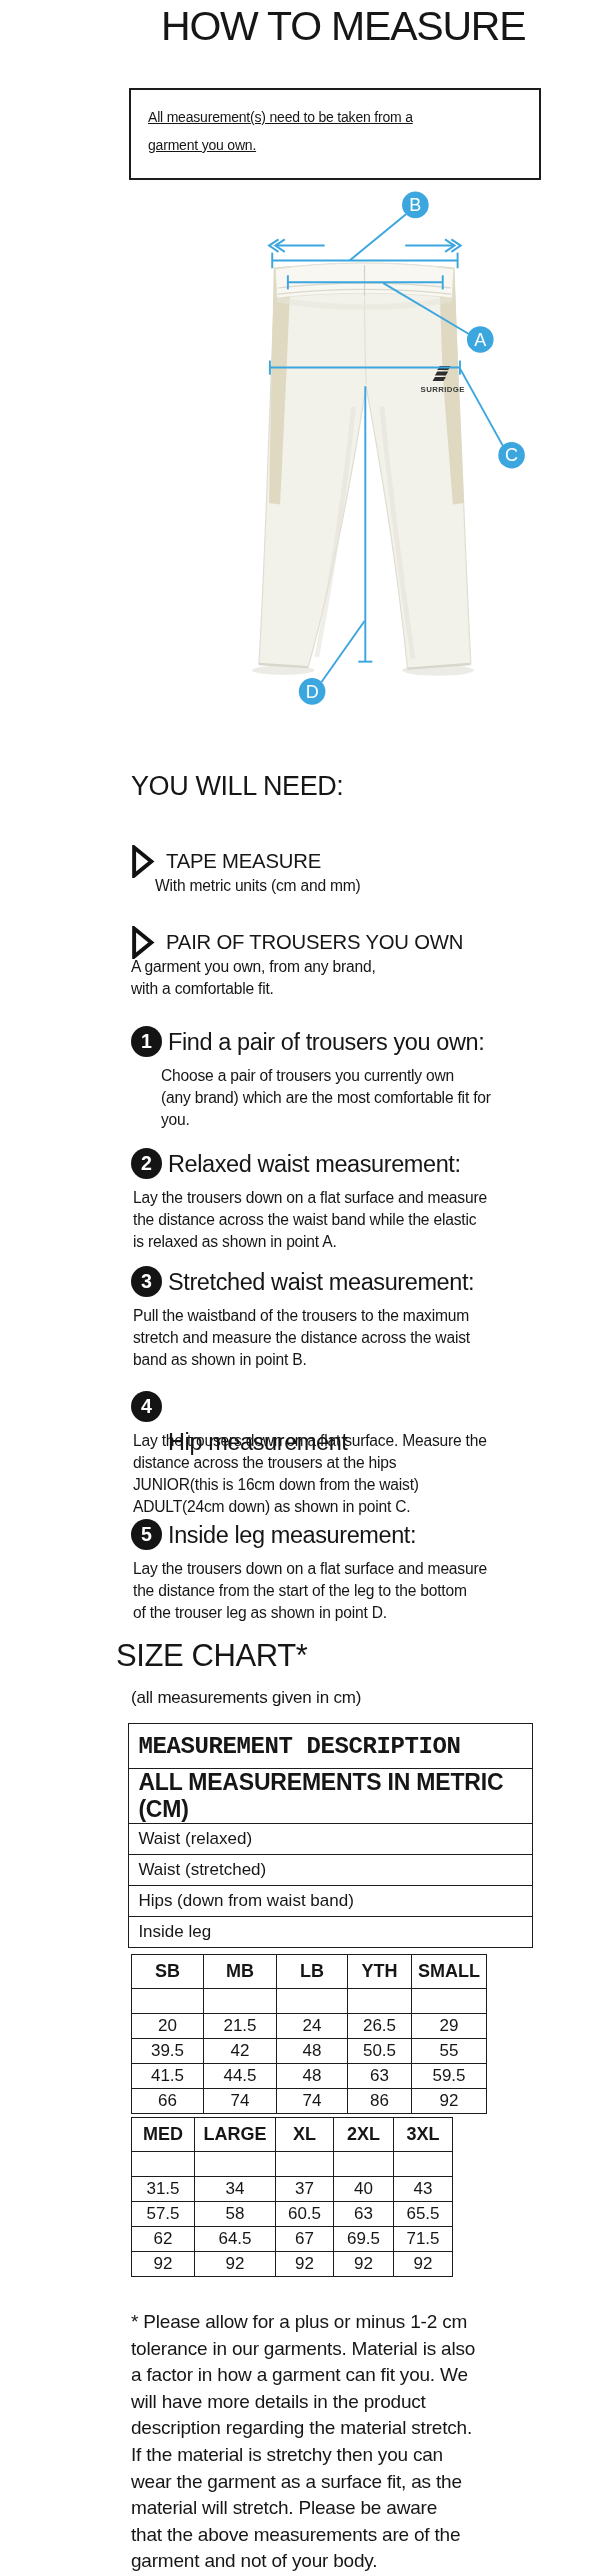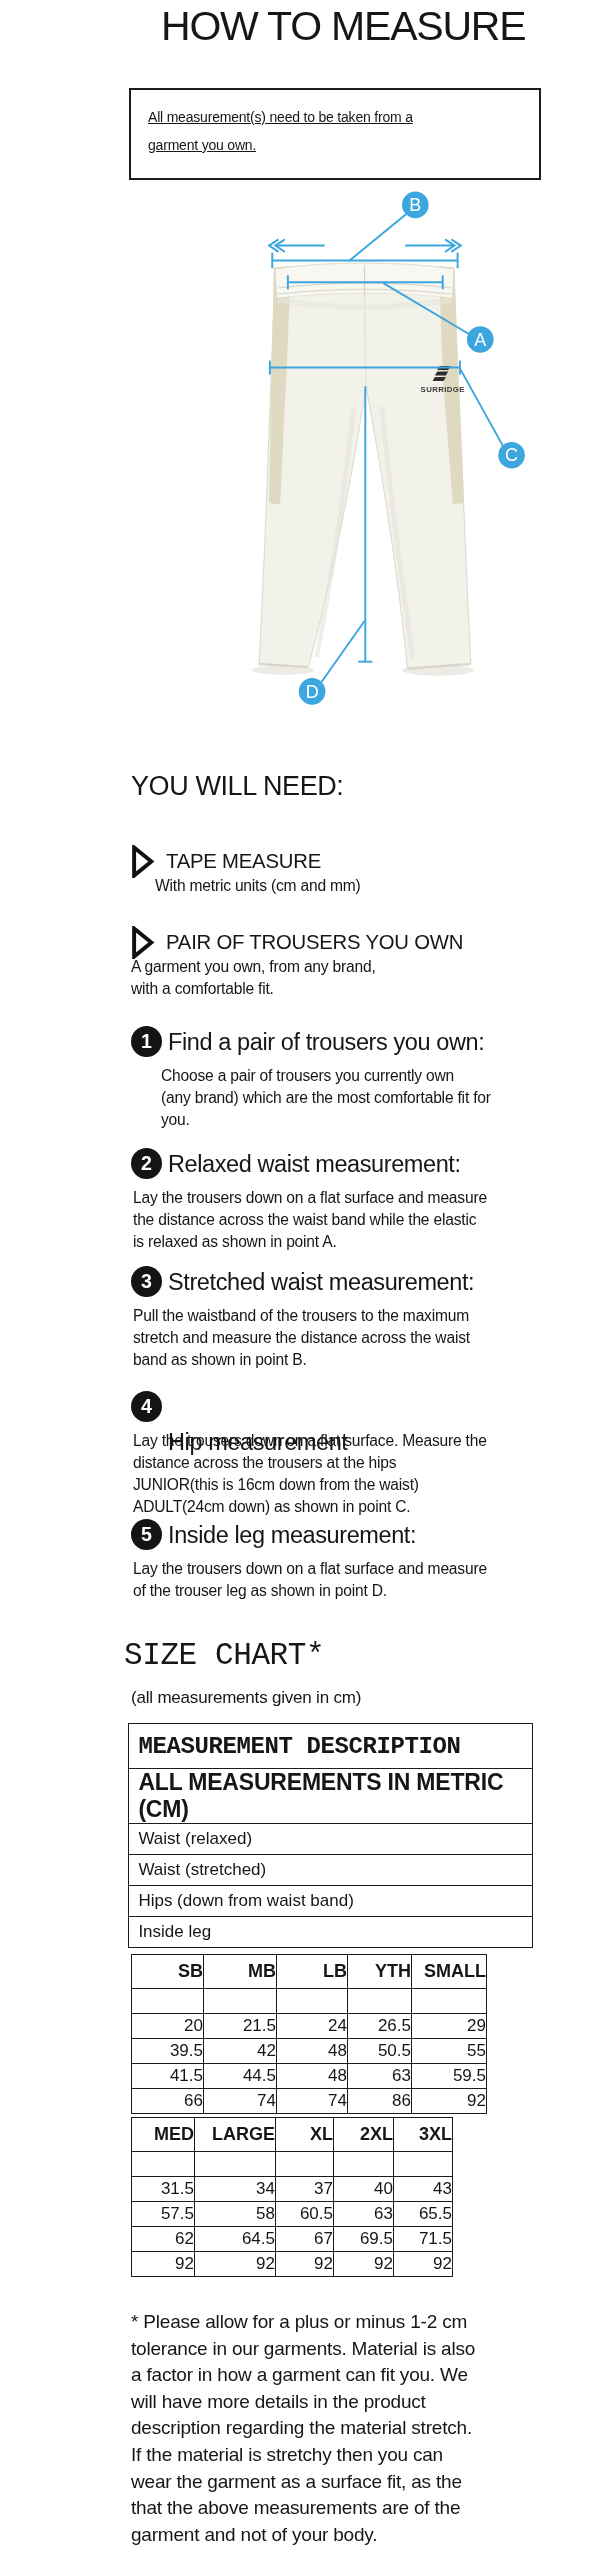--- a/index.html
+++ b/index.html
@@ -27,21 +27,21 @@
 
   .subtitle{font-size:17px;letter-spacing:-0.2px;}
 
   table{border-collapse:collapse;table-layout:fixed;background:#fff;}
   .desc-table{left:128px;top:1723px;width:405px;}
   .desc-table td{border:1.6px solid #1c1c1c;padding:0 0 0 9.4px;vertical-align:middle;}
   .desc-table .hd{height:44px;font-size:24px;font-weight:700;letter-spacing:-0.4px;font-family:Liberation Mono, monospace;}
   .desc-table .sub{height:34px;font-size:23px;font-weight:700;letter-spacing:-0.2px;}
   .desc-table .row{height:30px;font-size:17px;}
 
-  .size-table td{border:1.6px solid #1c1c1c;text-align:right;vertical-align:middle;padding:0;}
+  .size-table td{border:1.6px solid #1c1c1c;text-align:center;vertical-align:middle;padding:0;}
   .size-table .hrow td{height:33px;font-size:18px;font-weight:700;}
   .size-table .erow td{height:23.5px;}
   .size-table .drow td{height:24px;font-size:17px;}
   .size-table-1{left:131px;top:1954px;width:355px;}
   .size-table-2{left:131px;top:2117px;width:322px;}
 
   .footnote{left:131px;top:2309px;font-size:19px;line-height:26.6px;letter-spacing:-0.2px;}
 </style>
 </head>
 <body>
@@ -165,24 +165,25 @@
     <div class="nowrap">Lay the trousers down on a flat surface. Measure the</div>
     <div class="nowrap">distance across the trousers at the hips</div>
     <div class="nowrap">JUNIOR(this is 16cm down from the waist)</div>
     <div class="nowrap">ADULT(24cm down) as shown in point C.</div>
   </div>
 
   <div class="abs step-circle" style="left:131px;top:1519px;">5</div>
   <div class="abs step-title nowrap" style="left:168px;top:1522px;">Inside leg measurement:</div>
   <div class="abs step-body" style="left:133px;top:1558px;">
     <div class="nowrap">Lay the trousers down on a flat surface and measure</div>
+    <div class="nowrap">the distance from the start of the leg to the bottom</div>
     <div class="nowrap">of the trouser leg as shown in point D.</div>
   </div>
 
-  <div class="abs sizechart-heading nowrap" style="left:124px;top:1638px;font-family:Liberation Mono, monospace;">SIZE CHART*</div>
+  <div class="abs sizechart-heading nowrap" style="left:116px;top:1638px;">SIZE CHART*</div>
   <div class="abs subtitle nowrap" style="left:131px;top:1688px;">(all measurements given in cm)</div>
 
   <table class="abs desc-table">
     <tbody>
         <tr>
           <td class="hd">MEASUREMENT DESCRIPTION</td>
         </tr>
     <tr>
           <td class="sub">ALL MEASUREMENTS IN METRIC (CM)</td>
         </tr>
@@ -310,18 +311,19 @@
     </table>
 
   <div class="abs footnote">
     <div class="nowrap">* Please allow for a plus or minus 1-2 cm</div>
     <div class="nowrap">tolerance in our garments. Material is also</div>
     <div class="nowrap">a factor in how a garment can fit you. We</div>
     <div class="nowrap">will have more details in the product</div>
     <div class="nowrap">description regarding the material stretch.</div>
     <div class="nowrap">If the material is stretchy then you can</div>
     <div class="nowrap">wear the garment as a surface fit, as the</div>
+    <div class="nowrap">material will stretch.  Please be aware</div>
     <div class="nowrap">that the above measurements are of the</div>
     <div class="nowrap">garment and not of your body.</div>
   </div>
 
 </div>
 
 
 </body></html>

